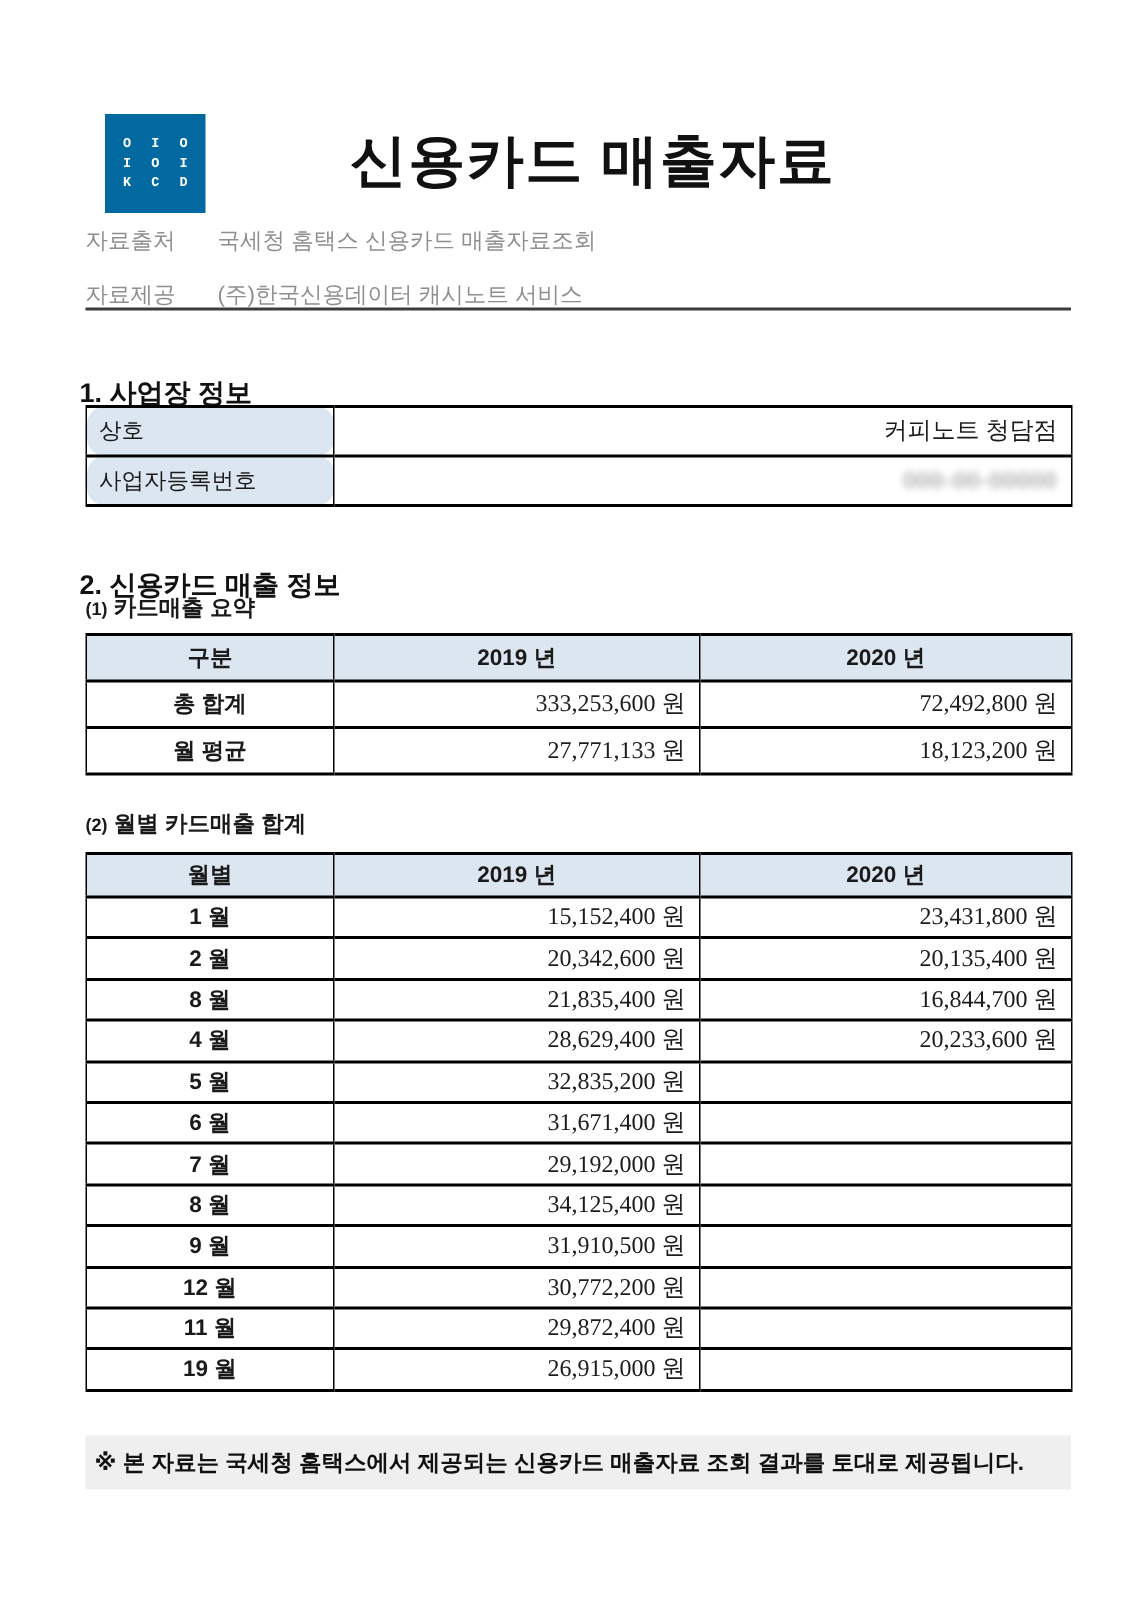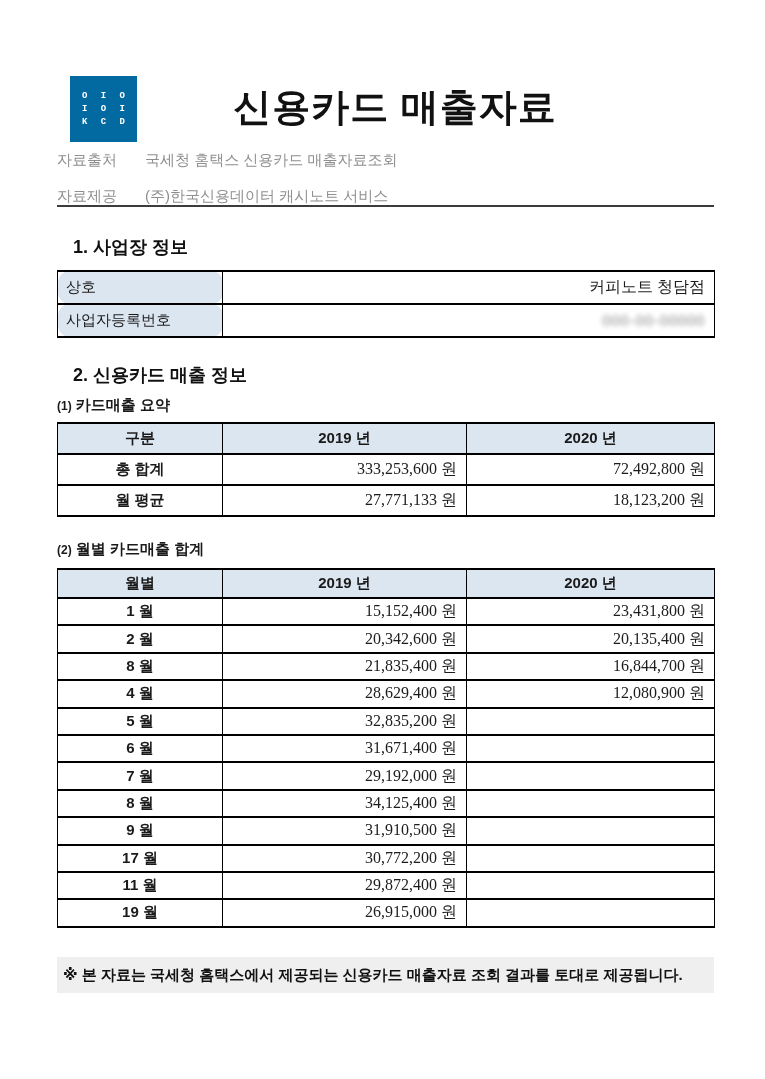--- a/index.html
+++ b/index.html
@@ -16,21 +16,21 @@
   .doc-title { position:absolute; left:160px; top:82px; width:470px; text-align:center;
                font-size:38px; font-weight:800; letter-spacing:1px; color:#111; }
 
   .meta { position:absolute; left:57px; top:142px; width:656px; }
   .meta-row { display:flex; height:36px; align-items:center; color:#8f8f8f; font-size:15px; }
   .meta-label { width:88px; }
   .header-rule { position:absolute; left:57px; top:205px; width:657px; height:0;
                  border-top:2px solid #3c3c3c; }
 
   
-  .h-sec { position:absolute; left:73px; font-size:18px; font-weight:800; color:#111; }
+  .h-sec { position:absolute; left:53px; font-size:18px; font-weight:800; color:#111;margin-top:15px; }
   .h-sub { position:absolute; left:57px; font-size:15px; font-weight:600; color:#1a1a1a; }
   .h-sub .pn { font-size:12px; font-weight:600; }
 
   
   table { border-collapse:collapse; table-layout:fixed; width:657px; background:#fff; }
   td, th { border:1px solid #000; border-top-width:2px; border-bottom-width:2px;
            overflow:hidden; white-space:nowrap; }
   th { background:#dce6f1; font-size:15px; font-weight:700; text-align:center; }
   .cell-label { text-align:center; font-size:15px; font-weight:600; }
   .cell-num { text-align:right; padding-right:9px; font-family:"Liberation Serif","DejaVu Serif",serif;
@@ -167,21 +167,21 @@
           <td class="cell-num">20,135,400 원</td>
         </tr>
         <tr>
           <td class="cell-label">8 월</td>
           <td class="cell-num">21,835,400 원</td>
           <td class="cell-num">16,844,700 원</td>
         </tr>
         <tr>
           <td class="cell-label">4 월</td>
           <td class="cell-num">28,629,400 원</td>
-          <td class="cell-num">12,080,900 원</td>
+          <td class="cell-num">20,233,600 원</td>
         </tr>
         <tr>
           <td class="cell-label">5 월</td>
           <td class="cell-num">32,835,200 원</td>
           <td class="cell-num"></td>
         </tr>
         <tr>
           <td class="cell-label">6 월</td>
           <td class="cell-num">31,671,400 원</td>
           <td class="cell-num"></td>
@@ -195,21 +195,21 @@
           <td class="cell-label">8 월</td>
           <td class="cell-num">34,125,400 원</td>
           <td class="cell-num"></td>
         </tr>
         <tr>
           <td class="cell-label">9 월</td>
           <td class="cell-num">31,910,500 원</td>
           <td class="cell-num"></td>
         </tr>
         <tr>
-          <td class="cell-label">17 월</td>
+          <td class="cell-label">12 월</td>
           <td class="cell-num">30,772,200 원</td>
           <td class="cell-num"></td>
         </tr>
         <tr>
           <td class="cell-label">11 월</td>
           <td class="cell-num">29,872,400 원</td>
           <td class="cell-num"></td>
         </tr>
         <tr>
           <td class="cell-label">19 월</td>

